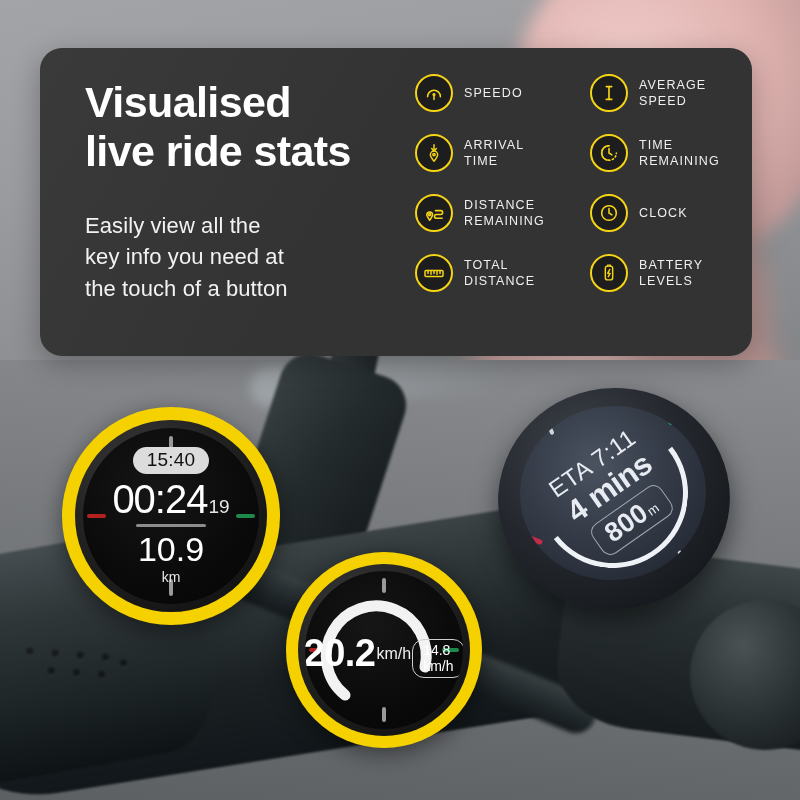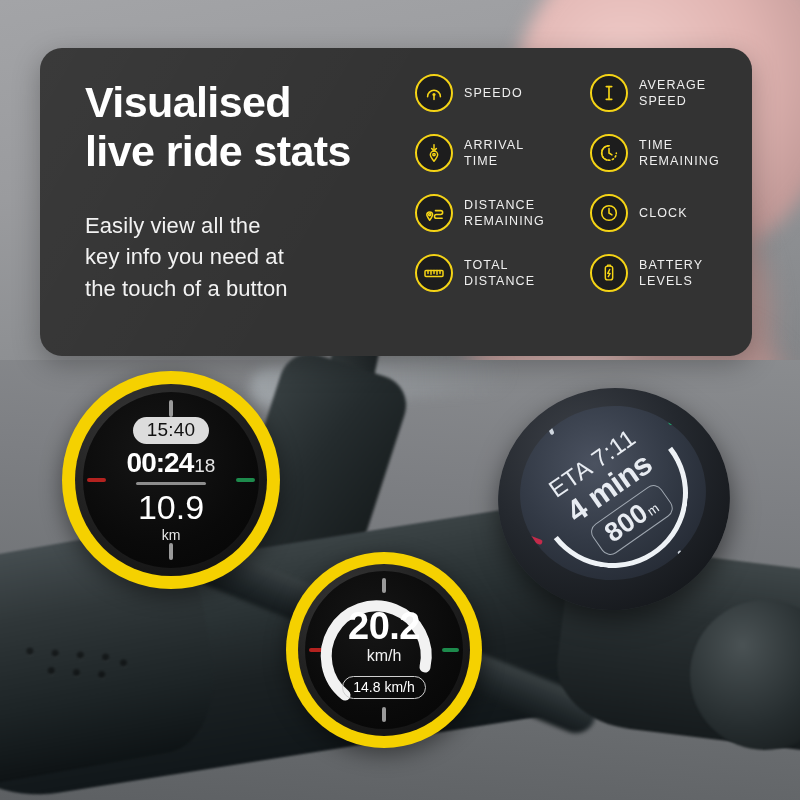--- a/index.html
+++ b/index.html
@@ -149,21 +149,21 @@
   .tick { position:absolute; border-radius:2px; }
   .tick.top { left:50%; transform:translateX(-50%); width:4px; background:#9a9a9a; }
   .tick.bot { left:50%; transform:translateX(-50%); width:4px; background:#9a9a9a; }
   .tick.left { top:50%; transform:translateY(-50%); height:4px; background:#b3221f; }
   .tick.right{ top:50%; transform:translateY(-50%); height:4px; background:#1d8a4c; }
 
   .pill {
     background:#dcdcdc; color:#111; border-radius:14px;
     font-size:19px; font-weight:500; padding:2px 14px 3px; letter-spacing:.2px;
   }
-  .bigtime { color:#fff; font-size:28px; font-weight:bold; letter-spacing:-1px; line-height:1; }
+  .bigtime { color:#fff; font-size:40px; font-weight:normal; letter-spacing:-1px; line-height:1; }
   .smallsup { color:#e6e6e6; font-size:19px; font-weight:500; }
   .divline { width:70px; height:3px; background:#8d8d8d; border-radius:2px; }
   .dist { color:#fff; font-size:34px; font-weight:500; line-height:1.05; }
   .unit { color:#e8e8e8; font-size:14px; font-weight:400; }
 
   .spd-val { color:#fff; font-size:38px; font-weight:bold; letter-spacing:-0.5px; line-height:1; }
   .spd-unit{ color:#efefef; font-size:16px; font-weight:400; margin-top:1px;}
   .spd-pill{
     border:1.6px solid #cfcfcf; border-radius:12px; color:#fff;
     font-size:14px; padding:2px 10px 3px; font-weight:400;
@@ -336,34 +336,34 @@
           <path d="M12.8 8.2 10.6 12.4h2.6l-2 3.6" fill="none"></path>
         </svg>
       </span>
       <span class="flabel">BATTERY
 LEVELS</span>
     </div>
 
   </div>
 </div>
 
-<div class="device" id="dev-timer" style="left:62px; top:371px; width:218px; height:218px;">
+<div class="device" id="dev-timer" style="left:62px; top:407px; width:218px; height:218px;">
   <div class="ring"></div>
   <div class="bezel" style="left:13px; top:13px; right:13px; bottom:13px;"></div>
   <div class="face" style="left:21px; top:21px; right:21px; bottom:21px;">
     <div class="tick top" style="top:8px;  height:17px;"></div>
     <div class="tick bot" style="bottom:8px; height:17px;"></div>
     <div class="tick left" style="left:4px;  width:19px;"></div>
     <div class="tick right" style="right:4px; width:19px;"></div>
 
     <div style="position:absolute; inset:0; display:flex; flex-direction:column; align-items:center; justify-content:center; gap:5px;">
       <div class="pill">15:40</div>
       <div style="display:flex; align-items:baseline; gap:1px;">
         <span class="bigtime">00:24</span>
-        <span class="smallsup">18</span>
+        <span class="smallsup">19</span>
       </div>
       <div class="divline"></div>
       <div class="dist">10.9</div>
       <div class="unit" style="margin-top:-3px">km</div>
     </div>
   </div>
 </div>
 
 <div class="device" id="dev-speed" style="left:286px; top:552px; width:196px; height:196px;">
   <div class="ring"></div>
@@ -371,21 +371,21 @@
   <div class="face" style="left:19px; top:19px; right:19px; bottom:19px;">
     <div class="tick top" style="top:7px;  height:15px;"></div>
     <div class="tick bot" style="bottom:7px; height:15px;"></div>
     <div class="tick left" style="left:4px;  width:17px;"></div>
     <div class="tick right" style="right:4px; width:17px;"></div>
 
     <svg style="position:absolute; left:0; top:0;" width="158" height="158" viewBox="0 0 158 158">
       <path d="M 40 124 A 50 50 0 1 1 120 96" fill="none" stroke="#f2f2f2" stroke-width="11" stroke-linecap="round"></path>
     </svg>
 
-    <div style="position:absolute; inset:0; display:flex; flex-direction:column; align-items:center; justify-content:center; gap:1px; padding-top:6px;">
+    <div style="position:absolute; inset:0; display:flex; flex-direction:row; align-items:center; justify-content:center; gap:1px; padding-top:6px;">
       <div class="spd-val">20.2</div>
       <div class="spd-unit">km/h</div>
       <div class="spd-pill" style="margin-top:10px">14.8 km/h</div>
     </div>
   </div>
 </div>
 
 <div id="dev-eta">
   <div class="eta-body"></div>
   <div class="eta-face">

